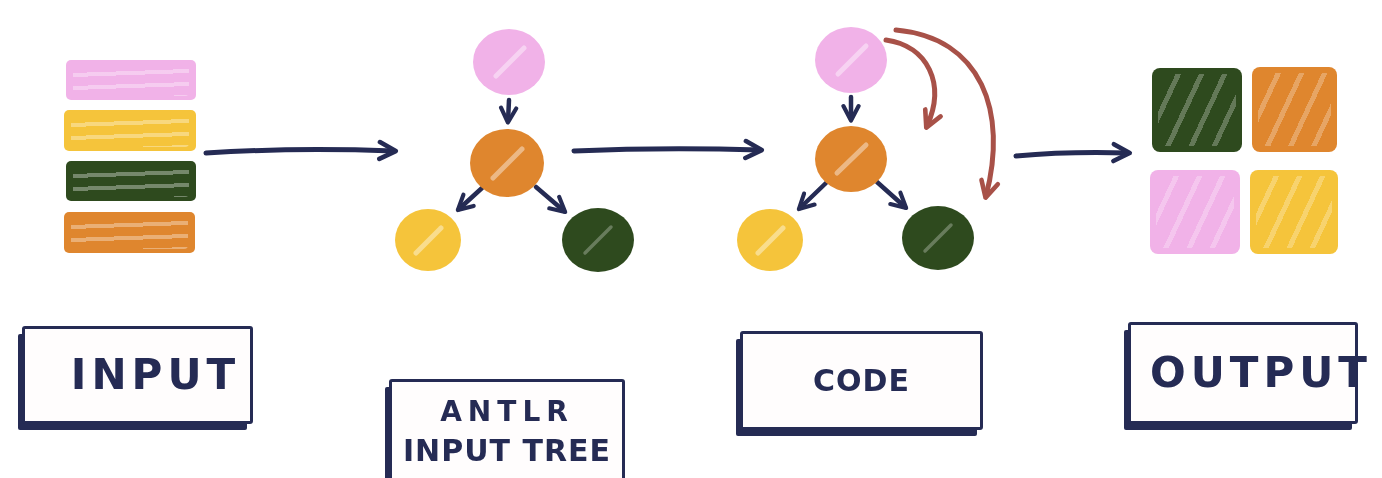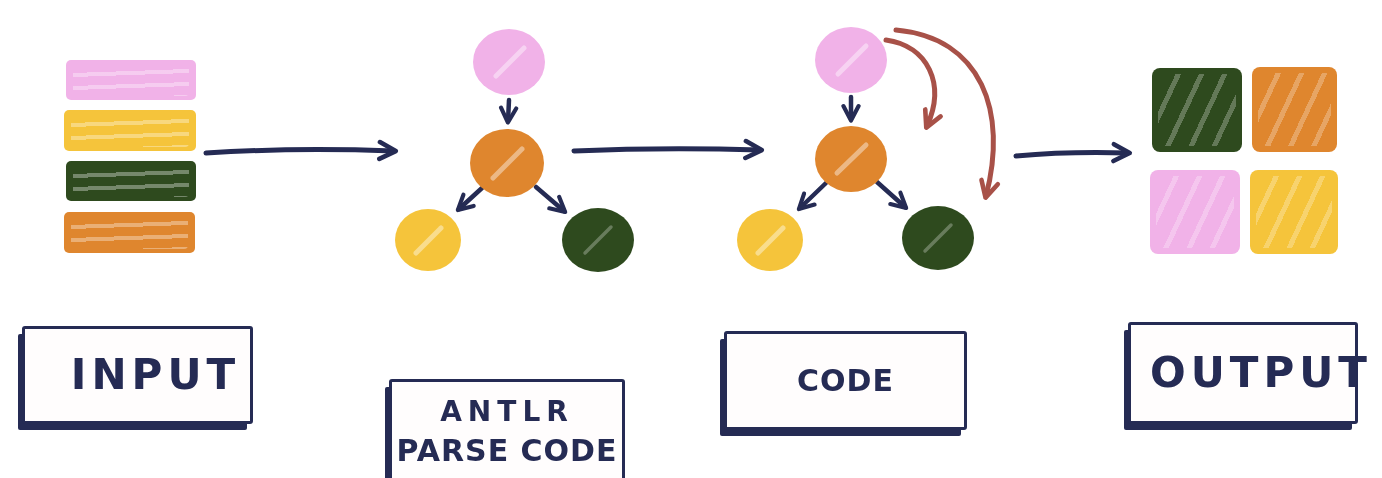--- a/index.html
+++ b/index.html
@@ -55,21 +55,21 @@
     flex-direction: column;
     align-items: center;
     justify-content: center;
     color: var(--ink, #252b54);
     font-weight: bold;
     white-space: nowrap;
     text-align: center;
   }
   .box-input   { left: 22px;   top: 326px; width: 231px; height: 98px; }
   .box-parse   { left: 389px;  top: 331px; width: 236px; height: 106px; margin-top: 48px; }
-  .box-codegen { left: 724px;  top: 331px; width: 243px; height: 99px; }
+  .box-codegen { left: 740px;  top: 331px; width: 243px; height: 99px; }
   .box-output  { left: 1128px; top: 322px; width: 230px; height: 102px; }
   .single { font-size: 42px; letter-spacing: 5px; line-height: 1; margin-left: 36px; }
   .line-a { font-size: 28px; letter-spacing: 6px; line-height: 1.3; }
   .line-b { font-size: 30px; letter-spacing: 1px; line-height: 1.3; }
   
   svg.overlay { position: absolute; inset: 0; pointer-events: none; }
   .flow { stroke: var(--ink, #252b54); stroke-width: 5; fill: none; stroke-linecap: round; }
   .edge { stroke: var(--ink, #252b54); stroke-width: 4.5; fill: none; stroke-linecap: round; }
   .red-curve { stroke: var(--red, #a85148); stroke-width: 5; fill: none; stroke-linecap: round; }
   .shine { stroke: rgba(255,255,255,0.42); stroke-width: 5; stroke-linecap: round; fill: none; }
@@ -138,21 +138,21 @@
       <path class="shine2" d="M925 251 L951 225"></path>
     </g>
   </svg>
 
   <div class="label-box box-input">
     <span class="single">INPUT</span>
   </div>
 
   <div class="label-box box-parse">
     <span class="line-a">ANTLR</span>
-    <span class="line-b">PARSE CODE</span>
+    <span class="line-b">INPUT TREE</span>
   </div>
 
   <div class="label-box box-codegen">
     <span class="line-b">CODE</span>
   </div>
 
   <div class="label-box box-output">
     <span class="single">OUTPUT</span>
   </div>
 

